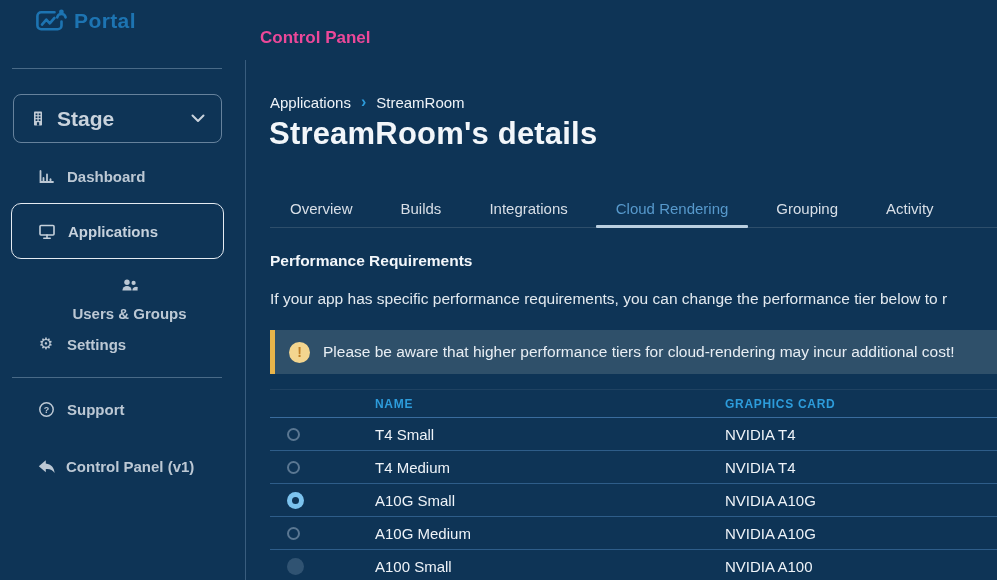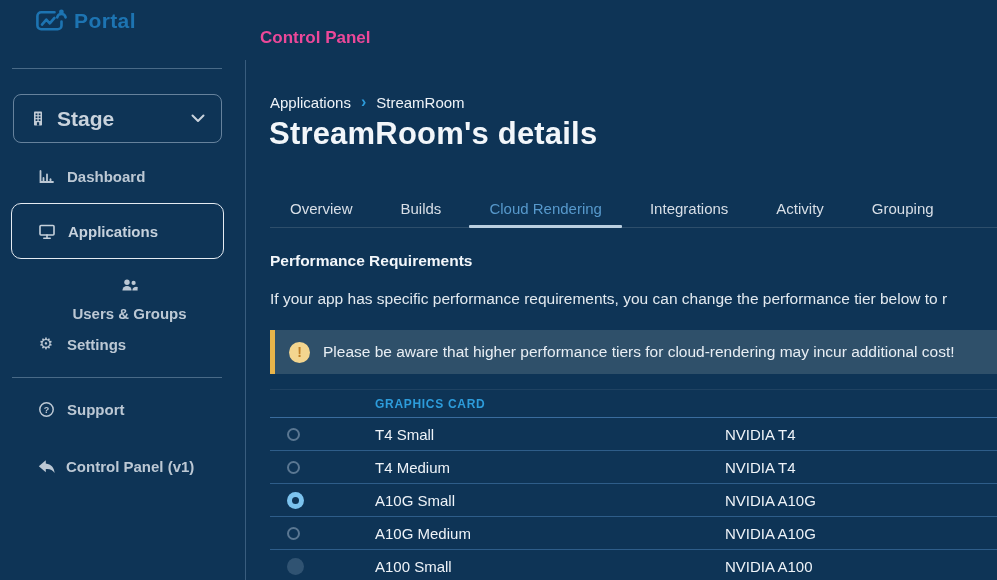--- a/index.html
+++ b/index.html
@@ -232,37 +232,38 @@
   <span class="bc-link">Applications</span>
   <span class="sep">›</span>
   <span>StreamRoom</span>
 </div>
 
 <h1 class="page-title">StreamRoom's details</h1>
 
 <nav class="tabs">
   <button class="tab">Overview</button>
   <button class="tab">Builds</button>
+  <button class="tab">Integrations</button>
   <button class="tab active">Cloud Rendering</button>
-  <button class="tab">Integrations</button>
+  <button class="tab">Grouping</button>
   <button class="tab">Activity</button>
-  <button class="tab">Grouping</button>
 </nav>
 
 <h2 class="section-heading">Performance Requirements</h2>
 <p class="section-desc">If your app has specific performance requirements, you can change the performance tier below to r</p>
 
 <div class="banner">
   <span class="warn-icon">!</span>
   <span class="banner-text">Please be aware that higher performance tiers for cloud-rendering may incur additional cost!</span>
 </div>
 
 <div class="tier-table">
   <div class="t-head">
     <div></div>
+    <div>NAME</div>
     <div>GRAPHICS CARD</div>
   </div>
 
   <div class="t-row">
     <div class="radio-cell">
         <span class="radio unchecked"></span>
       </div>
     <div>T4 Small</div>
     <div>NVIDIA T4</div>
   </div>

